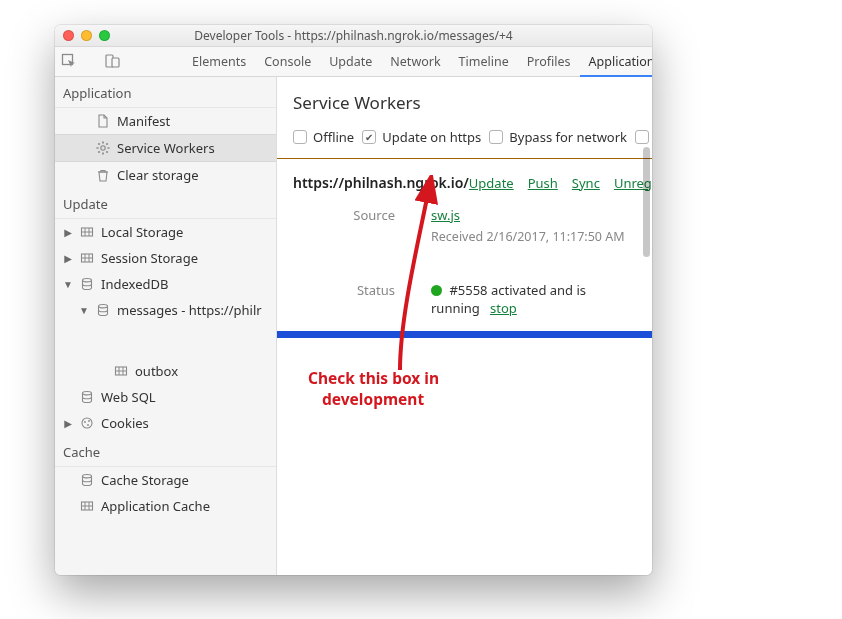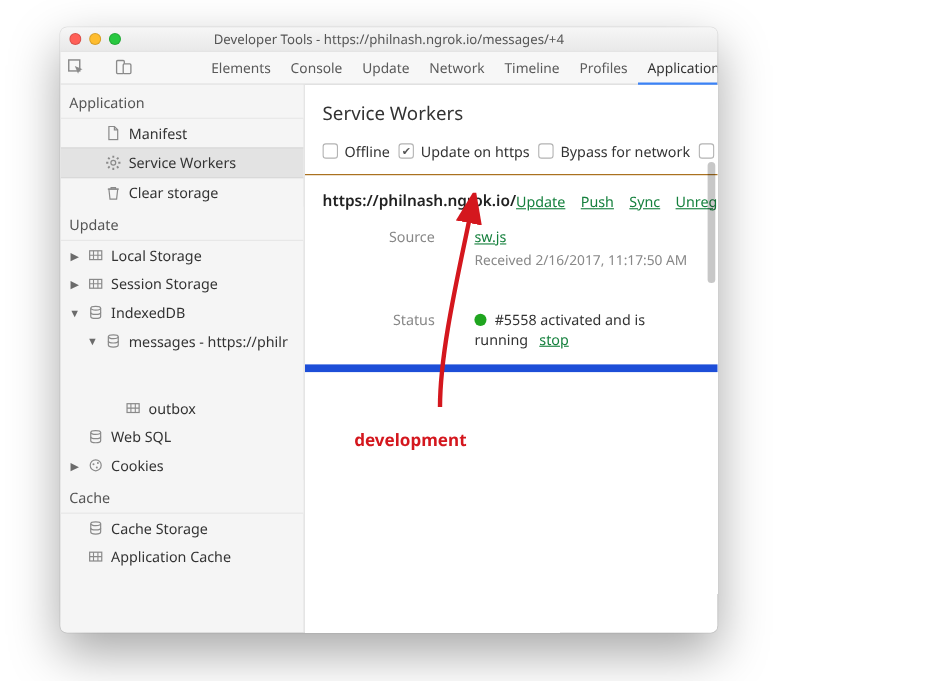--- a/index.html
+++ b/index.html
@@ -308,15 +308,15 @@
 
 <svg class="arrow" style="left:360px; top:175px;" width="90" height="200">
   <defs>
     <marker id="ah" markerWidth="10" markerHeight="10" refX="5" refY="3" orient="auto">
       <path d="M0,0 L8,3 L0,6 Z" fill="#d4171e"></path>
     </marker>
   </defs>
   <path d="M40,195 C 40,140 60,60 70,8" stroke="#d4171e" stroke-width="4" fill="none" marker-end="url(#ah)"></path>
 </svg>
 <div class="annotation" style="left:308px; top:368px; text-align:left;">
-  <br>
+  <span>Check this box in</span><br>
   <span style="margin-left:14px;">development</span>
 </div>
 
 </body></html>

